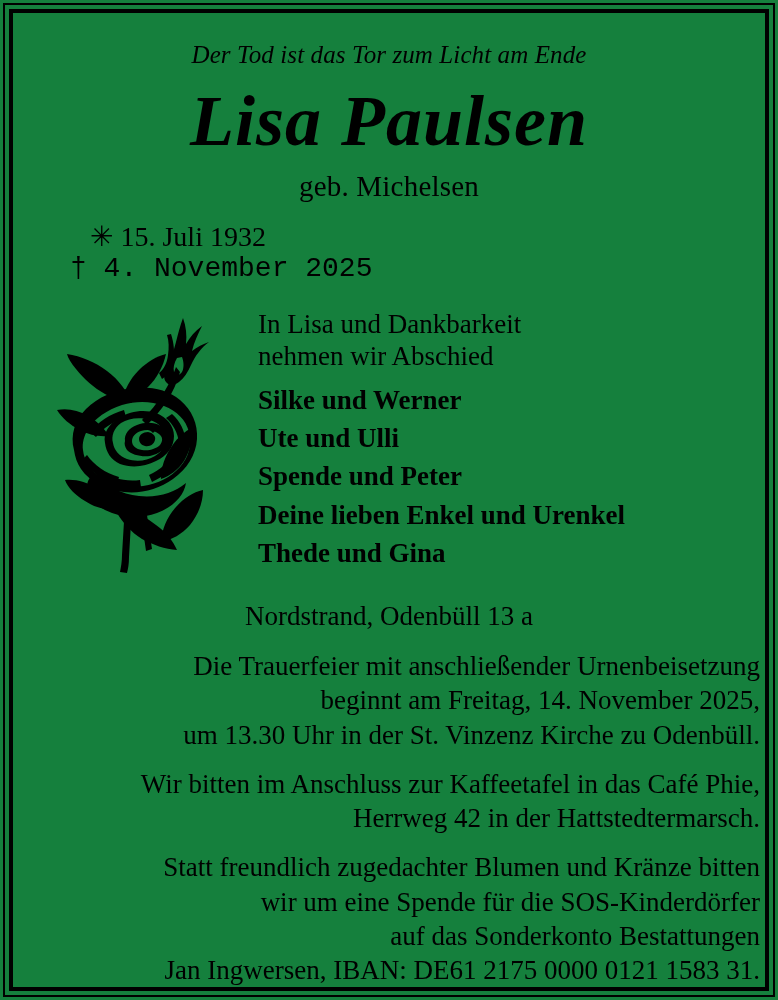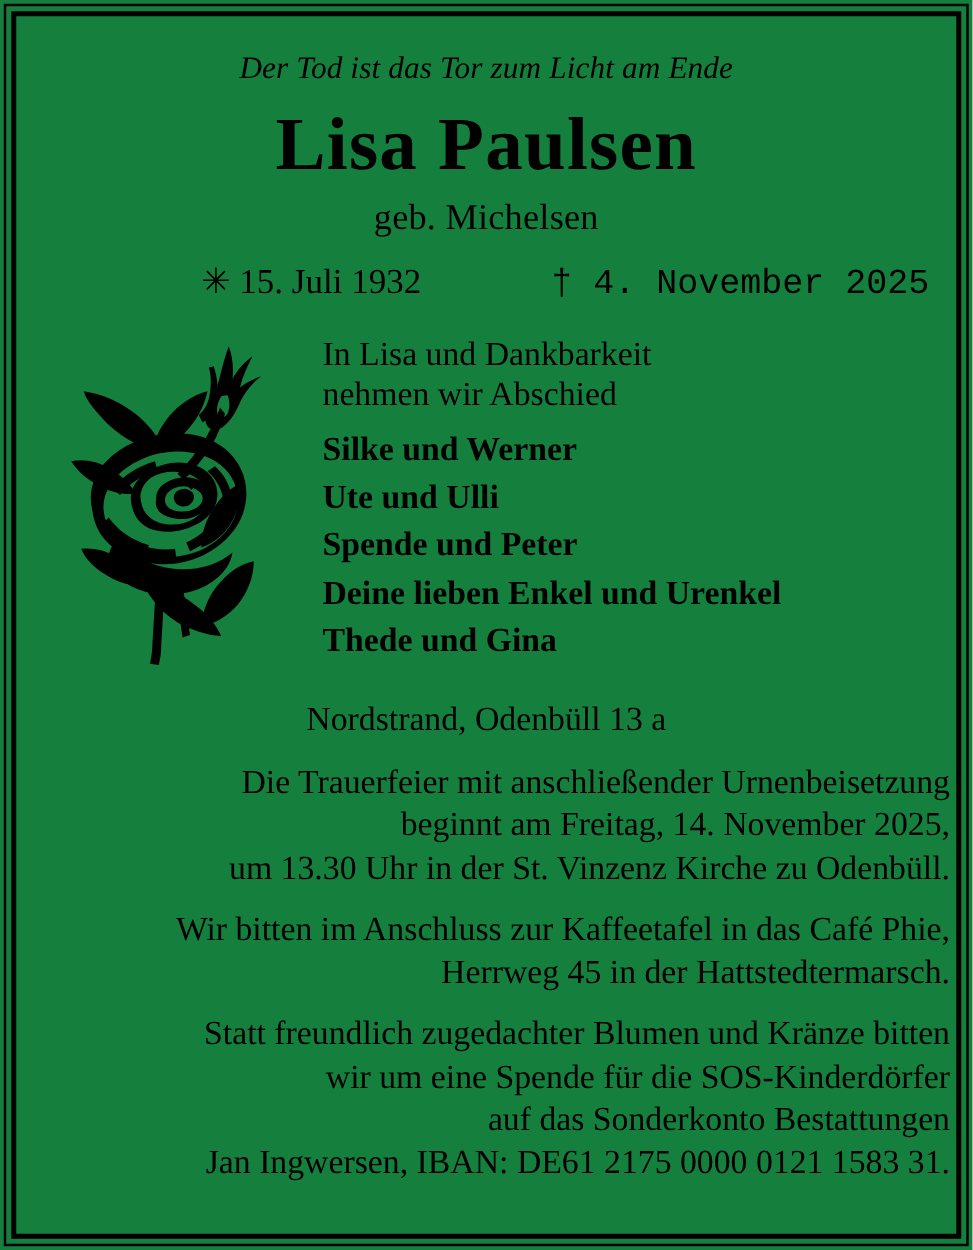--- a/index.html
+++ b/index.html
@@ -72,40 +72,42 @@
   }
   .attribution {
     font-size: 19px;
     font-style: italic;
     padding-left: 26px;
   }
 
   
   .name {
     text-align: center;
+    font-style: italic;
     font-weight: bold;
-    font-size: 60px;
+    font-size: 72px;
     line-height: 1;
     margin-top: 14px;
     letter-spacing: 1px;
   }
   .maiden {
     text-align: center;
     font-size: 29px;
     margin-top: 13px;
     letter-spacing: 0.2px;
   }
 
   
   .dates {
     display: flex;
     justify-content: center;
     align-items: baseline;
     font-size: 28px;
     margin-top: 17px;
+    flex-direction: column;
   }
   .date-birth {
     white-space: nowrap;
     width: 300px;
     text-align: left;
     padding-left: 72px;
     box-sizing: border-box;
   }
   .date-death {
     white-space: nowrap;
@@ -299,21 +301,21 @@
     <div class="location">Nordstrand, Odenbüll 13 a</div>
 
     <div class="para">
       <div>Die Trauerfeier mit anschließender Urnenbeisetzung</div>
       <div>beginnt am Freitag, 14. November 2025,</div>
       <div>um 13.30 Uhr in der St. Vinzenz Kirche zu Odenbüll.</div>
     </div>
 
     <div class="para tight">
       <div>Wir bitten im Anschluss zur Kaffeetafel in das Café Phie,</div>
-      <div>Herrweg 45 in der Hattstedtermarsch.</div>
+      <div>Herrweg 42 in der Hattstedtermarsch.</div>
     </div>
 
     <div class="para tight">
       <div>Statt freundlich zugedachter Blumen und Kränze bitten</div>
       <div>wir um eine Spende für die SOS-Kinderdörfer</div>
       <div>auf das Sonderkonto Bestattungen</div>
       <div>Jan Ingwersen, IBAN: DE61 2175 0000 0121 1583 31.</div>
     </div>
 
   </div>

